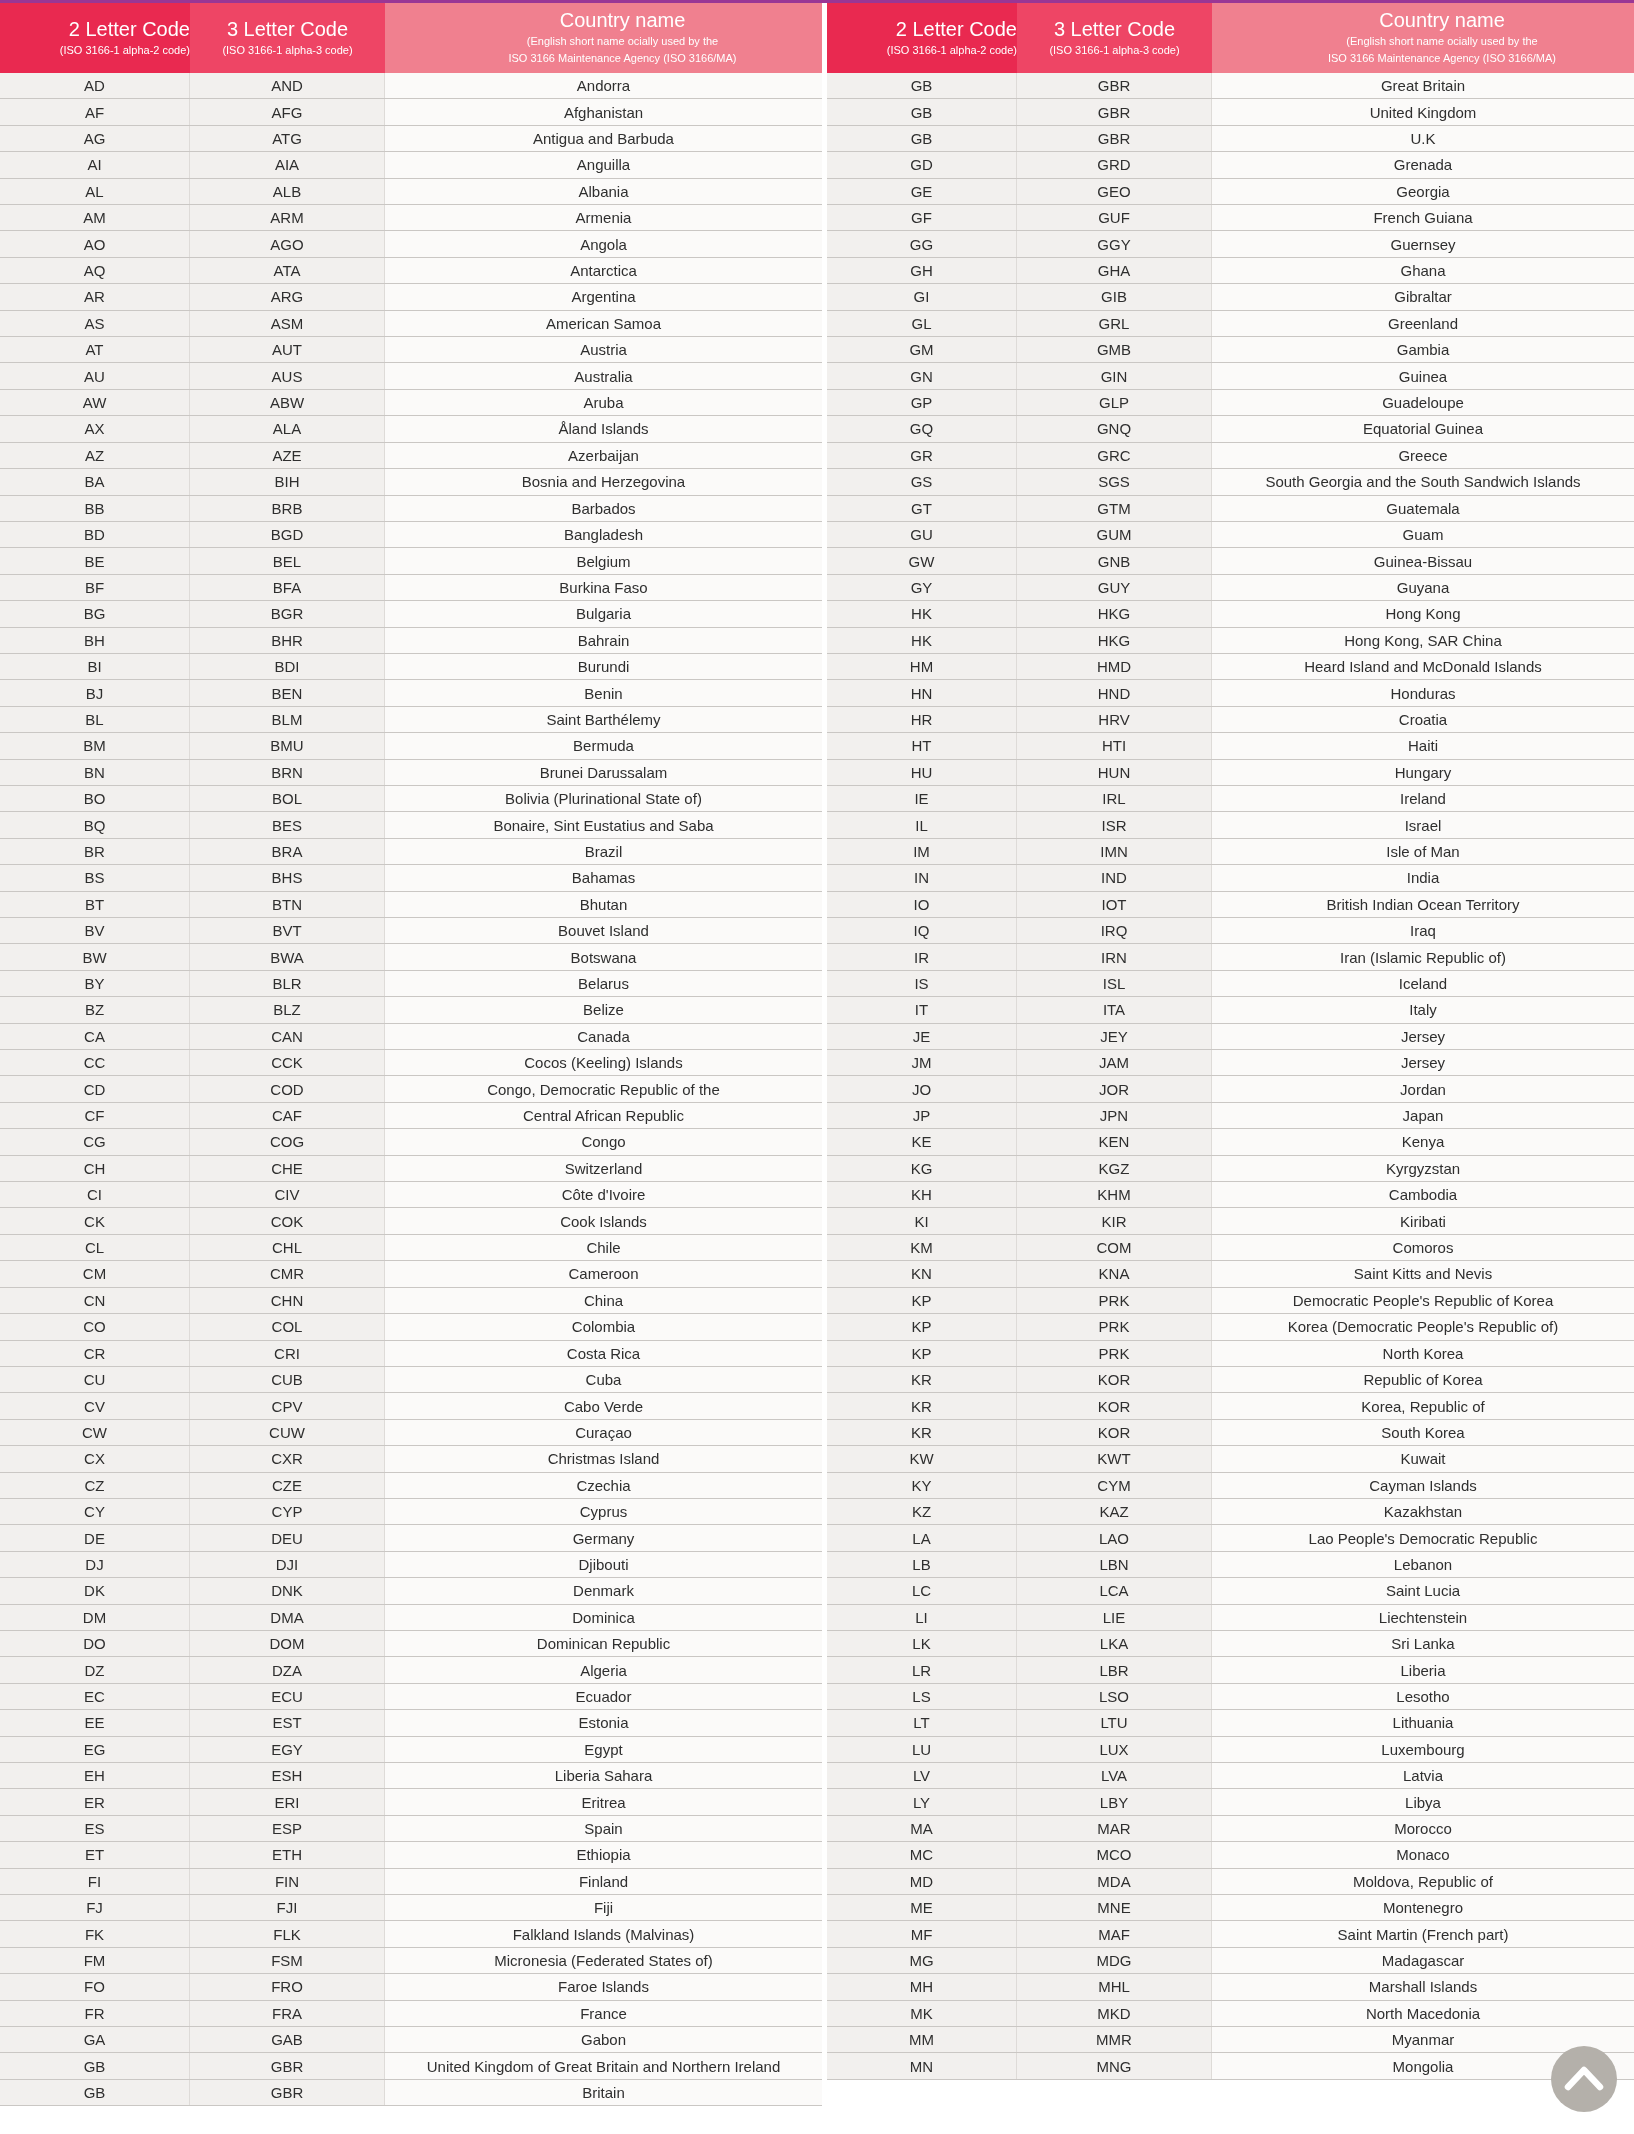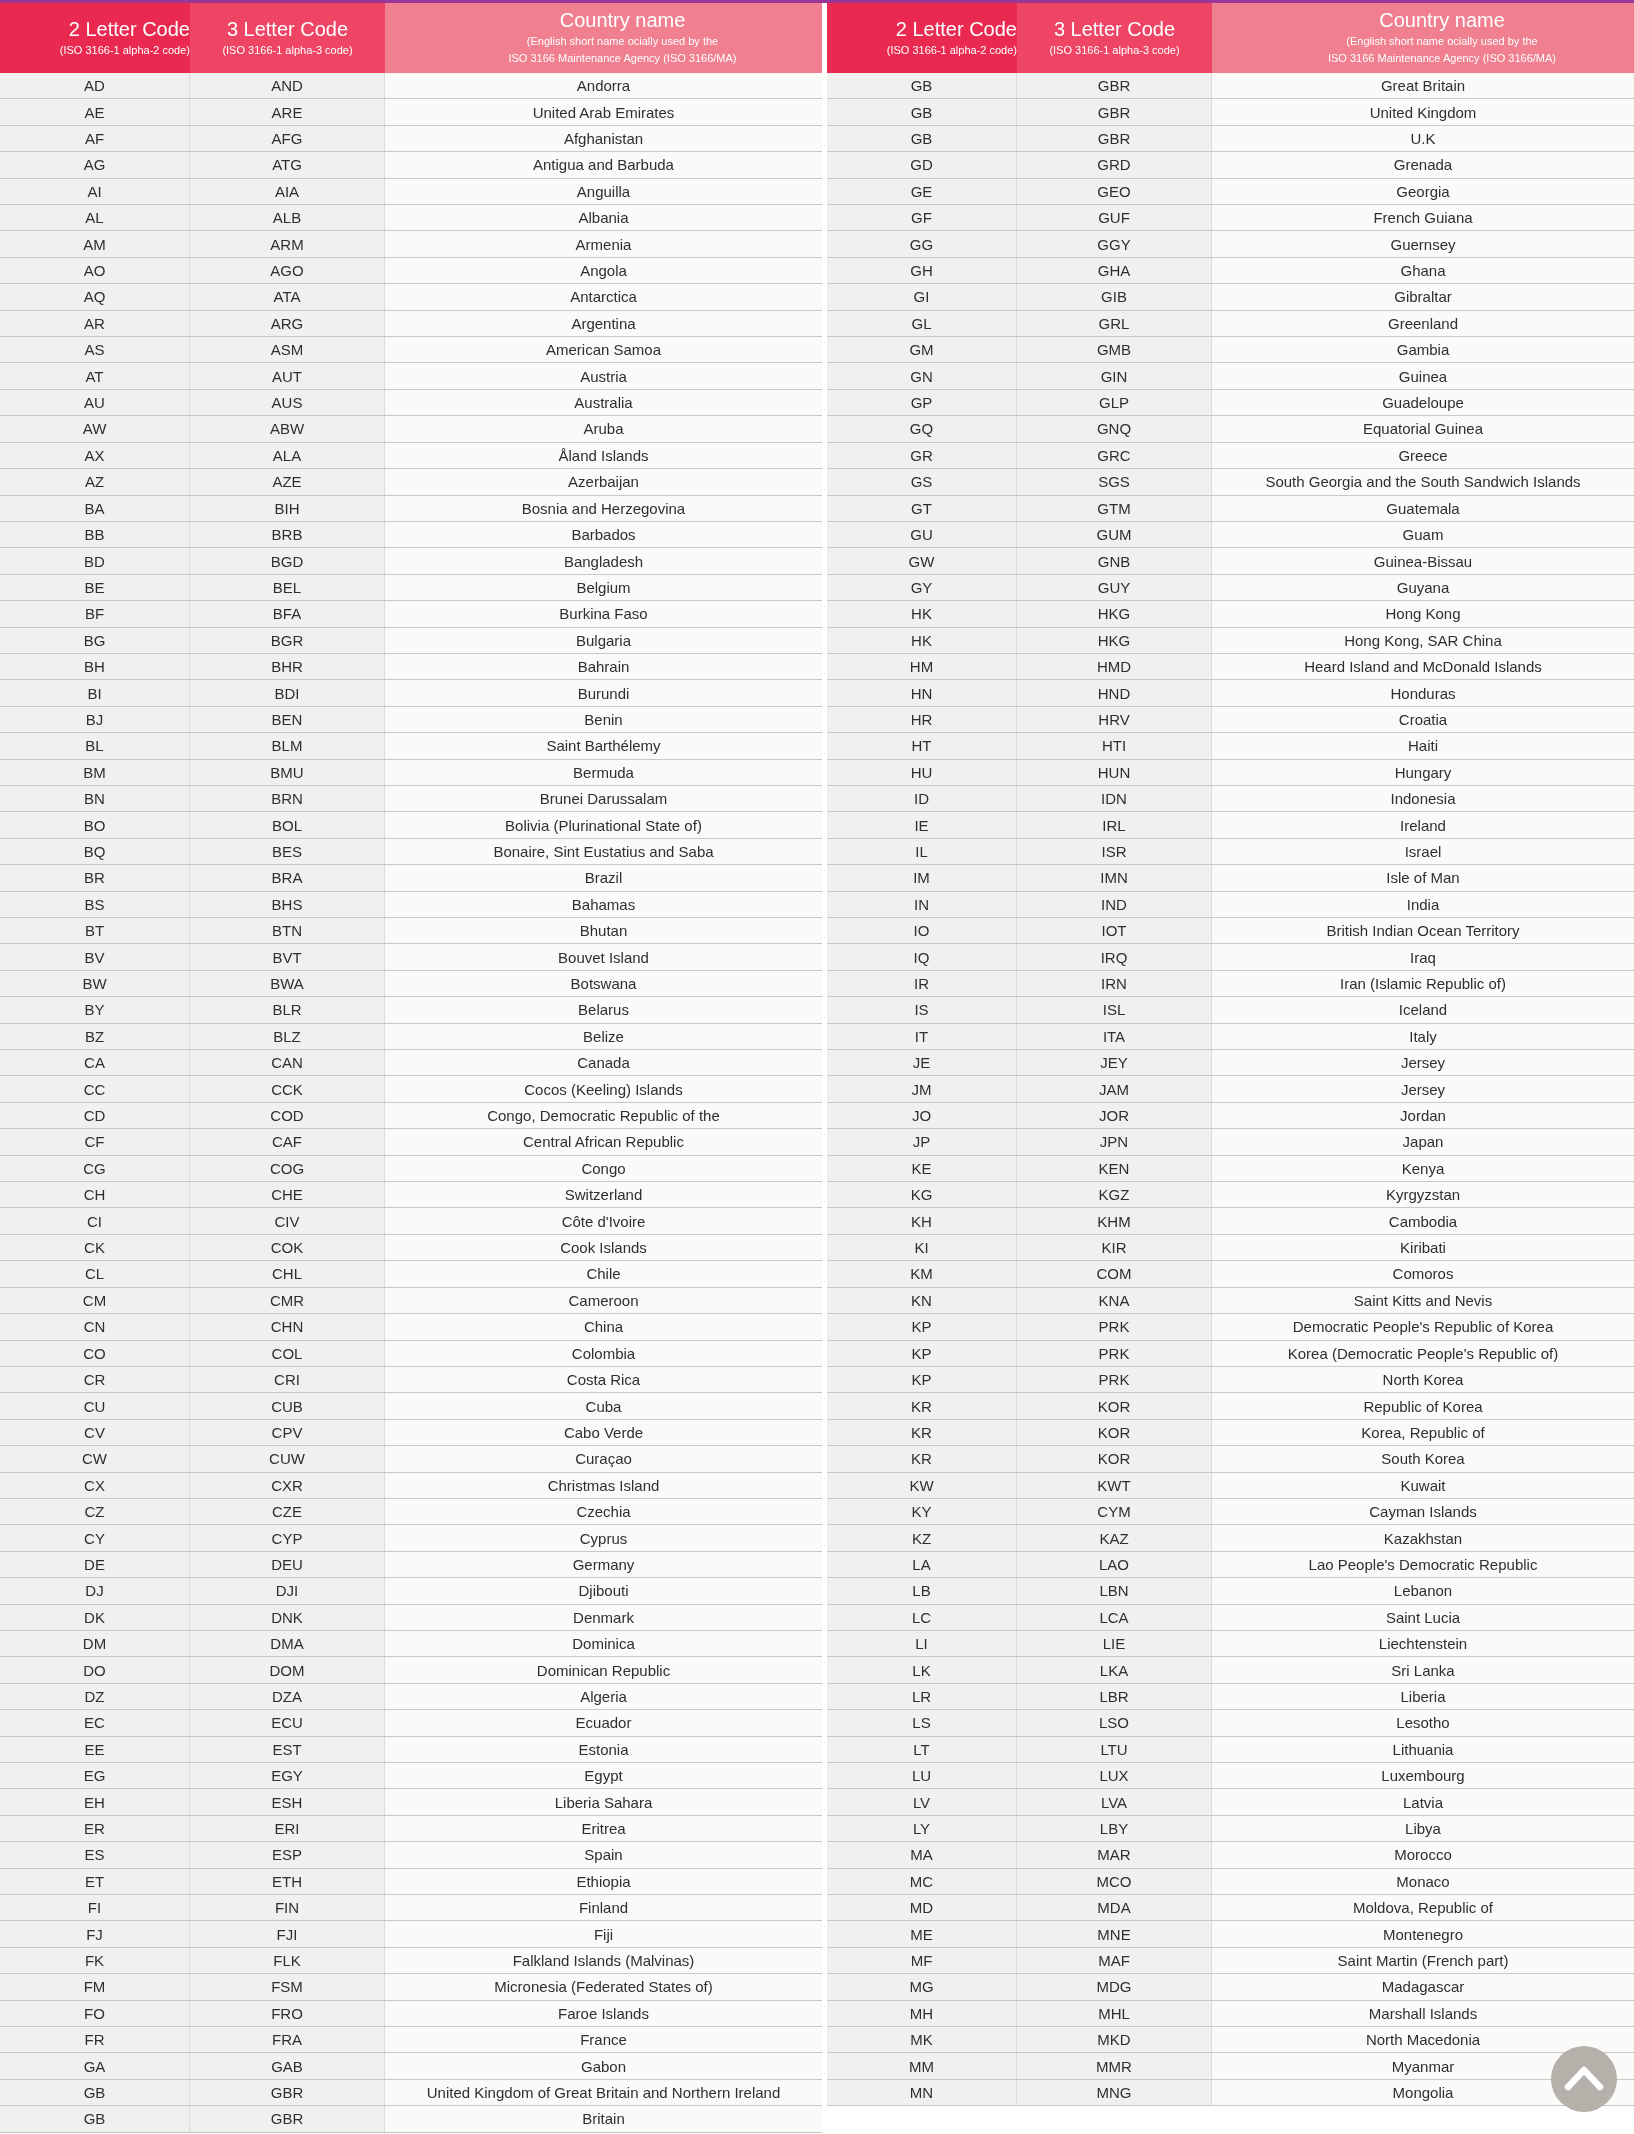--- a/index.html
+++ b/index.html
@@ -62,25 +62,20 @@
         <div class="hsub">ISO 3166 Maintenance Agency (ISO 3166/MA)</div>
       </div>
     </div>
     <div class="rows">
         <div class="row">
           <div class="cell c0">AD</div>
           <div class="cell c1">AND</div>
           <div class="cell c2">Andorra</div>
         </div>
         <div class="row">
-          <div class="cell c0">AE</div>
-          <div class="cell c1">ARE</div>
-          <div class="cell c2">United Arab Emirates</div>
-        </div>
-        <div class="row">
           <div class="cell c0">AF</div>
           <div class="cell c1">AFG</div>
           <div class="cell c2">Afghanistan</div>
         </div>
         <div class="row">
           <div class="cell c0">AG</div>
           <div class="cell c1">ATG</div>
           <div class="cell c2">Antigua and Barbuda</div>
         </div>
         <div class="row">
@@ -604,25 +599,20 @@
           <div class="cell c0">HT</div>
           <div class="cell c1">HTI</div>
           <div class="cell c2">Haiti</div>
         </div>
         <div class="row">
           <div class="cell c0">HU</div>
           <div class="cell c1">HUN</div>
           <div class="cell c2">Hungary</div>
         </div>
         <div class="row">
-          <div class="cell c0">ID</div>
-          <div class="cell c1">IDN</div>
-          <div class="cell c2">Indonesia</div>
-        </div>
-        <div class="row">
           <div class="cell c0">IE</div>
           <div class="cell c1">IRL</div>
           <div class="cell c2">Ireland</div>
         </div>
         <div class="row">
           <div class="cell c0">IL</div>
           <div class="cell c1">ISR</div>
           <div class="cell c2">Israel</div>
         </div>
         <div class="row">

